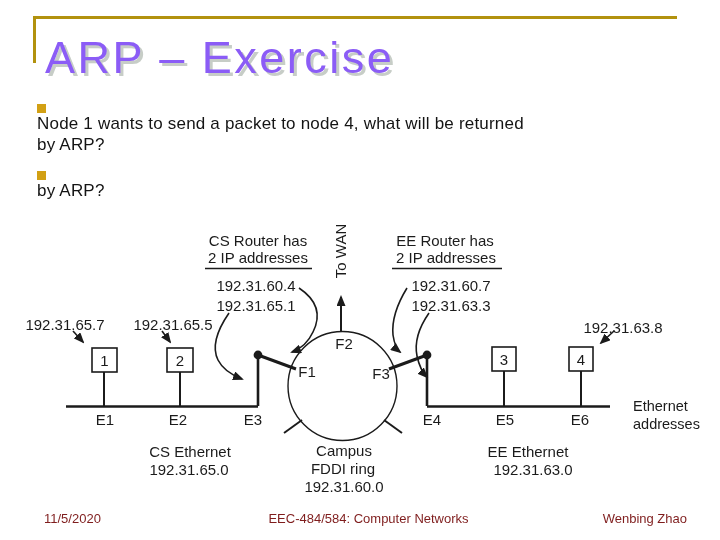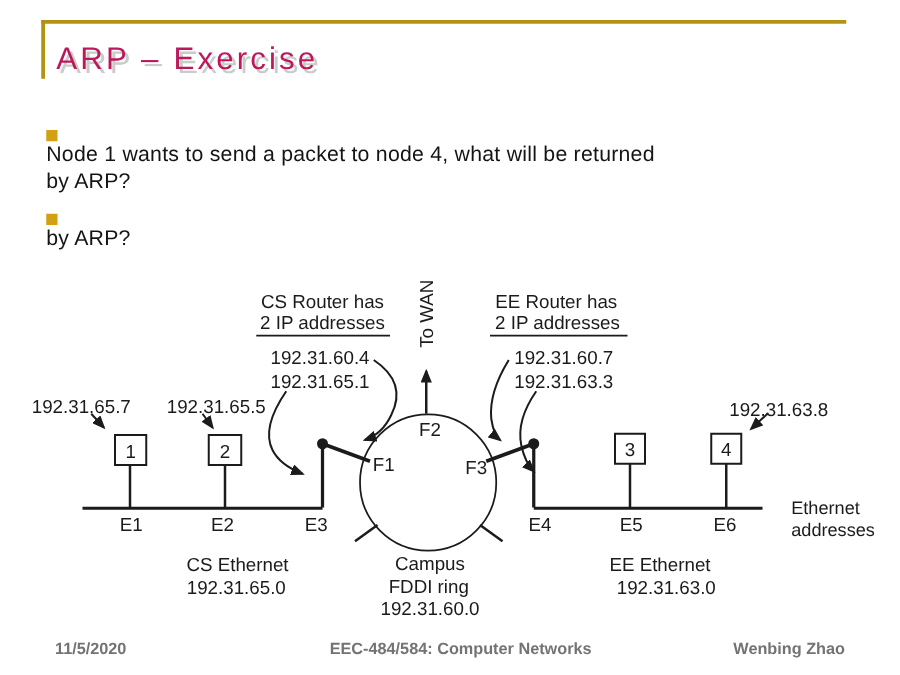--- a/index.html
+++ b/index.html
@@ -3,36 +3,36 @@
 <meta charset="utf-8">
 <style>
   html,body{margin:0;padding:0;background:#fff;}
   .slide{
     position:relative;width:720px;height:540px;background:#ffffff;
     font-family:"Liberation Sans",sans-serif;overflow:hidden;
   }
   .rule-top{position:absolute;left:33px;top:16px;width:644px;height:3px;background:#b2920e;}
   .rule-left{position:absolute;left:33px;top:16px;width:3px;height:47px;background:#b2920e;}
   .title{
-    position:absolute;left:45px;top:34px;font-size:25px;line-height:1.05;
-    color:#be185d;letter-spacing:2.5px;font-weight:400;
+    position:absolute;left:45px;top:34px;font-size:45px;line-height:1.05;
+    color:#8b5cf6;letter-spacing:2.5px;font-weight:400;
     text-shadow:3px 3px 0 #c7cdc7;white-space:nowrap;
   }
   .bullets{position:absolute;left:37px;top:97px;width:645px;}
   .bullet-item{display:flex;margin-bottom:9px;flex-direction:column;}
   .bullet-sq{flex:0 0 auto;width:9px;height:9px;background:#d2a014;margin:7px 19px 0 0;}
   .bullet-text{font-size:17px;line-height:21px;color:#141414;letter-spacing:0.2px;}
   .diagram{position:absolute;left:0;top:0;width:720px;height:540px;}
   .diagram text{fill:#1b1b1b;font-family:"Liberation Sans",sans-serif;font-size:15px;}
   .diagram text.small{font-size:14.5px;}
   .footer{position:absolute;left:0;right:0;top:511px;height:20px;
-    color:#737373;font-size:13px;font-weight:700;}
+    color:#7f1d1d;font-size:13px;font-weight:400;}
   .footer .date{position:absolute;left:44px;}
   .footer .course{position:absolute;left:0;right:0;text-align:center;padding-left:17px;}
-  .footer .author{position:absolute;right:44px;text-align:right;}
+  .footer .author{position:absolute;right:33px;text-align:right;}
 </style>
 </head>
 <body>
 
 <div class="slide">
 
   <div class="rule-top"></div>
   <div class="rule-left"></div>
 
   <div class="title">ARP – Exercise</div>

